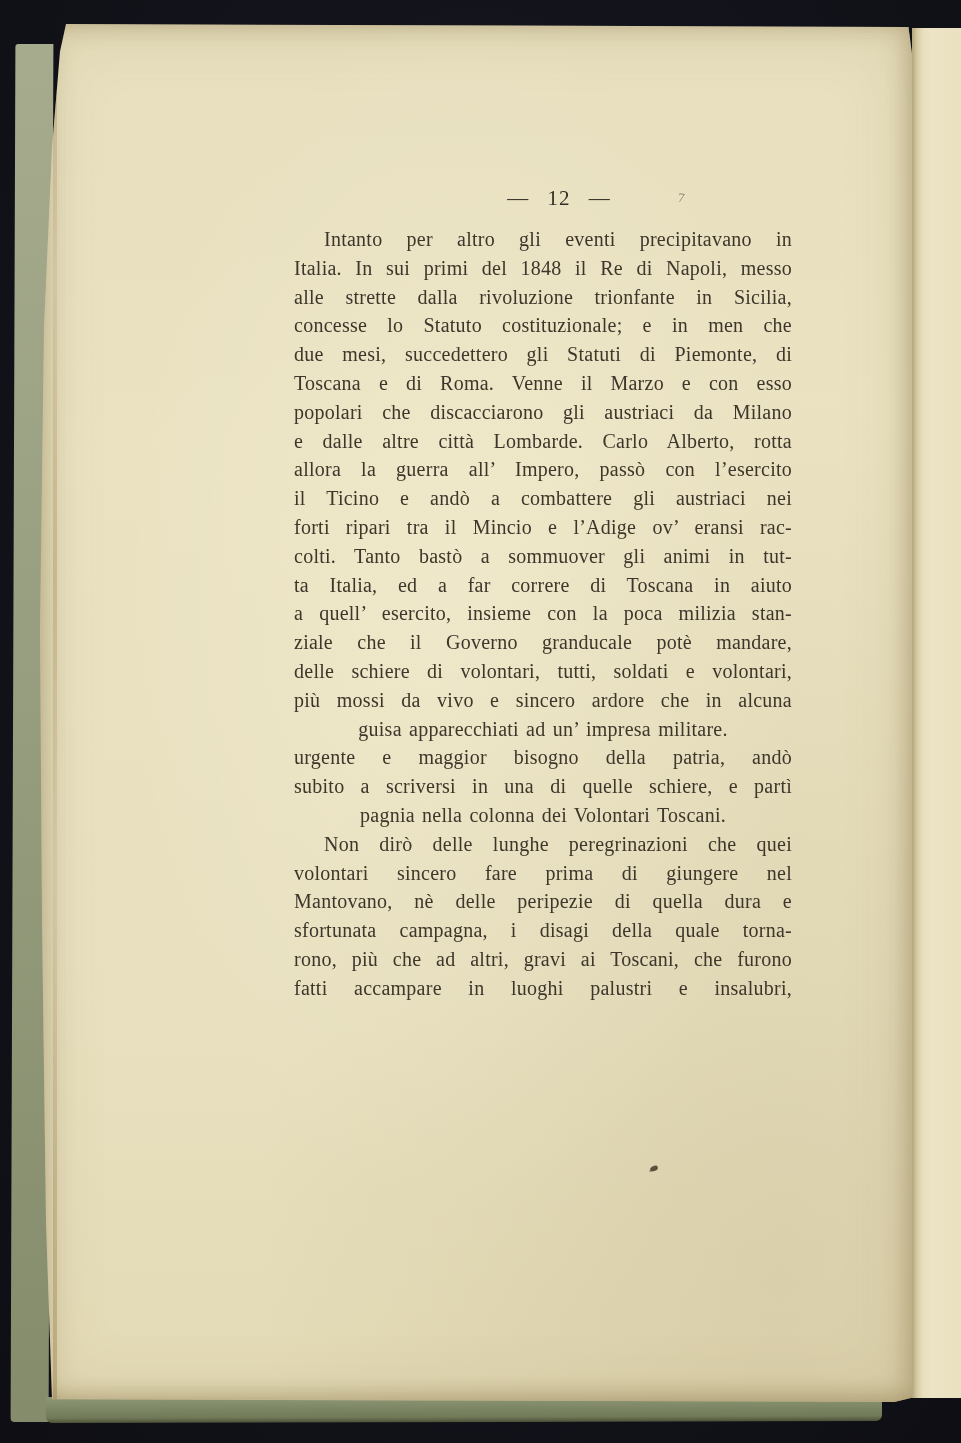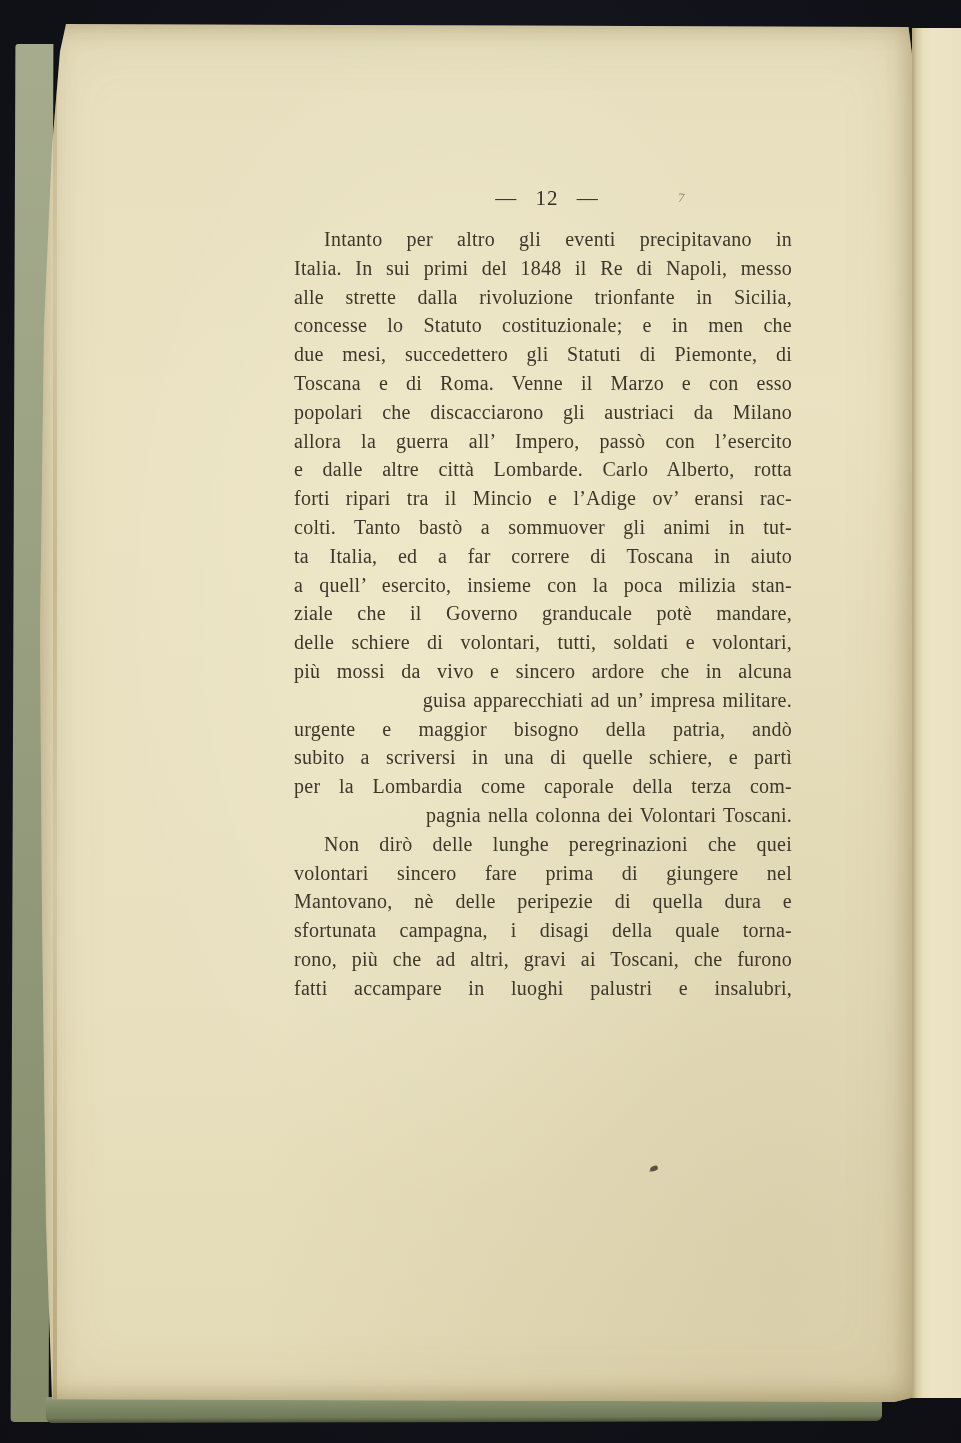--- a/index.html
+++ b/index.html
@@ -53,40 +53,40 @@
   
   .crease{
     position:absolute;left:15px;top:0;width:4px;height:100%;
     background:linear-gradient(180deg,
       rgba(150,125,75,0.35) 0%, rgba(150,125,75,0.12) 18%,
       rgba(150,125,75,0.3) 40%, rgba(150,125,75,0.1) 62%,
       rgba(150,125,75,0.32) 84%, rgba(150,125,75,0.42) 100%);
     filter:blur(0.4px);
   }
   .header-row{
-    position:absolute;left:260px;top:160px;width:498px;height:28px;
+    position:absolute;left:272px;top:160px;width:498px;height:28px;
     text-align:center;
     font-size:21px;line-height:28px;
     color:#332d25;
     word-spacing:12px;
     letter-spacing:1px;
   }
   .stray{
     position:absolute;left:640px;top:166px;
     font-size:13px;color:rgba(105,100,78,0.75);
     transform:rotate(8deg);
   }
   .textblock{
     position:absolute;left:256px;top:201px;width:498px;
     font-size:20px;line-height:28.8px;
     letter-spacing:0.25px;word-spacing:2px;
     color:#3e362b;
     text-rendering:optimizeLegibility;
   }
-  .line{height:28.8px;white-space:nowrap;text-align:right;}
+  .line{height:28.8px;white-space:nowrap;text-align:center;}
   .line.j{text-align:justify;text-align-last:justify;white-space:normal;}
   .line.ind{padding-left:30px;}
   .speck{
     position:absolute;left:612px;top:1142px;width:8px;height:5px;
     background:#45392a;border-radius:60% 40% 55% 45%;
     transform:rotate(-18deg);opacity:0.85;
     box-shadow:-3px 1px 0 -1.5px rgba(69,57,42,0.6);
   }
 </style>
 </head>
@@ -111,33 +111,33 @@
     <span class="stray">7</span>
 
     <div class="textblock" id="textblock">
         <div class="line j ind">Intanto per altro gli eventi precipitavano in</div>
         <div class="line j">Italia. In sui primi del 1848 il Re di Napoli, messo</div>
         <div class="line j">alle strette dalla rivoluzione trionfante in Sicilia,</div>
         <div class="line j">concesse lo Statuto costituzionale; e in men che</div>
         <div class="line j">due mesi, succedettero gli Statuti di Piemonte, di</div>
         <div class="line j">Toscana e di Roma. Venne il Marzo e con esso</div>
         <div class="line j">popolari che discacciarono gli austriaci da Milano</div>
+        <div class="line j">e dalle altre città Lombarde. Carlo Alberto, rotta</div>
         <div class="line j">allora la guerra all’ Impero, passò con l’esercito</div>
-        <div class="line j">e dalle altre città Lombarde. Carlo Alberto, rotta</div>
+        <div class="line j">il Ticino e andò a combattere gli austriaci nei</div>
         <div class="line j">forti ripari tra il Mincio e l’Adige ov’ eransi rac-</div>
         <div class="line j">colti. Tanto bastò a sommuover gli animi in tut-</div>
         <div class="line j">ta Italia, ed a far correre di Toscana in aiuto</div>
         <div class="line j">a quell’ esercito, insieme con la poca milizia stan-</div>
         <div class="line j">ziale che il Governo granducale potè mandare,</div>
         <div class="line j">delle schiere di volontari, tutti, soldati e volontari,</div>
         <div class="line j">più mossi da vivo e sincero ardore che in alcuna</div>
         <div class="line">guisa apparecchiati ad un’ impresa militare.</div>
         <div class="line j">urgente e maggior bisogno della patria, andò</div>
         <div class="line j">subito a scriversi in una di quelle schiere, e partì</div>
-        <div class="line j">per la Lombardia come caporale della terza com-</div>
         <div class="line">pagnia nella colonna dei Volontari Toscani.</div>
         <div class="line j ind">Non dirò delle lunghe peregrinazioni che quei</div>
         <div class="line j">volontari sincero fare prima di giungere nel</div>
         <div class="line j">Mantovano, nè delle peripezie di quella dura e</div>
         <div class="line j">sfortunata campagna, i disagi della quale torna-</div>
         <div class="line j">rono, più che ad altri, gravi ai Toscani, che furono</div>
         <div class="line j">fatti accampare in luoghi palustri e insalubri,</div>
       </div>
 
     <div class="speck"></div>

